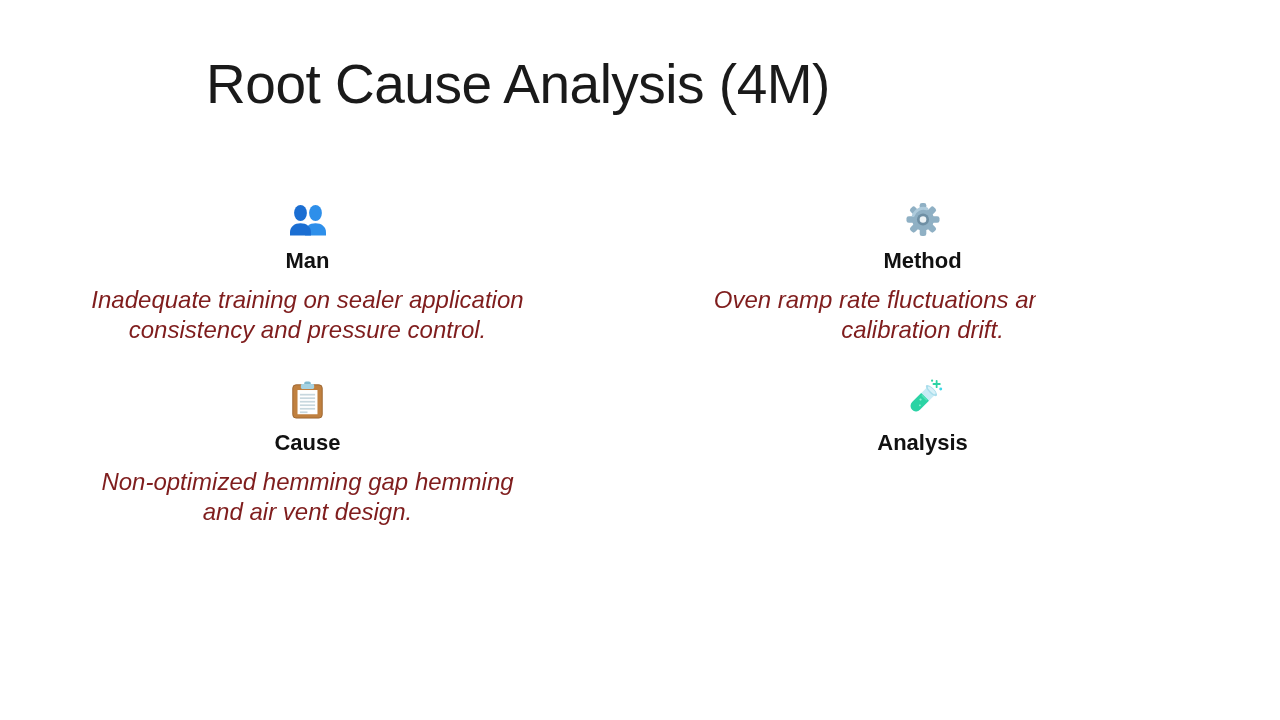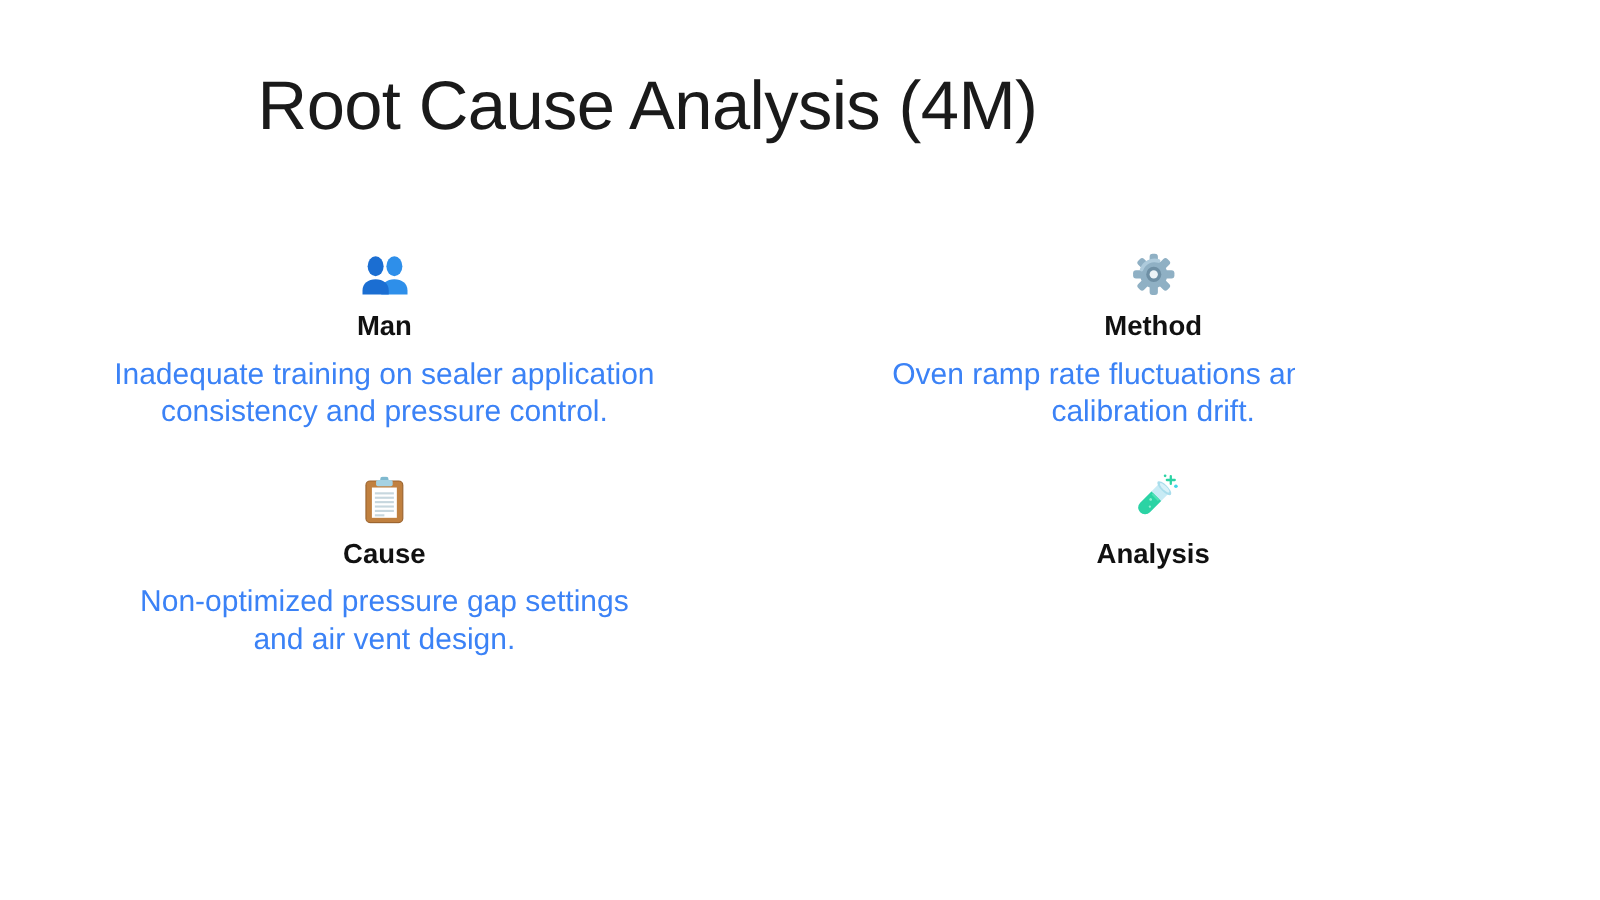--- a/index.html
+++ b/index.html
@@ -52,22 +52,23 @@
     font-size: 22px;
     line-height: 28px;
     font-weight: 700;
     color: #111111;
   }
   .desc {
     margin: 10px 0 0 0;
     font-size: 24px;
     line-height: 30px;
     font-weight: 400;
-    color: #3b82f6;
+    color: #7f1d1d;
     white-space: pre-line;
+    font-style: italic;
   }
 </style>
 </head>
 <body>
 
 <div class="slide">
 
   <h1 class="title">Root Cause Analysis (4M)</h1>
 
   <div class="grid">
@@ -118,21 +119,21 @@
             <rect x="9" y="20.9" width="16" height="1.8"></rect>
             <rect x="9" y="24.6" width="16" height="1.8"></rect>
             <rect x="9" y="28.3" width="16" height="1.8"></rect>
             <rect x="9" y="32" width="8" height="1.8"></rect>
           </g>
           <rect x="13.5" y="0.5" width="7" height="4.5" rx="2" fill="#7fb9cf"></rect>
           <rect x="10" y="3.2" width="14" height="5.2" rx="1.5" fill="#a5d2e2"></rect>
         </svg>
       </div>
       <h2 class="label">Cause</h2>
-      <p class="desc">Non-optimized pressure gap settings
+      <p class="desc">Non-optimized hemming gap hemming
 and air vent design.</p>
     </section>
 
     <section class="cell">
       <div class="icon-wrap">
         <svg width="42" height="40" viewBox="0 0 44 44" aria-hidden="true">
           <g transform="rotate(45 20 24)">
             <path d="M14 8 h12 v24 a6 6 0 0 1 -12 0 z" fill="#c8ebf5"></path>
             <path d="M14 18 h12 v14 a6 6 0 0 1 -12 0 z" fill="#2bd3a4"></path>
             <path d="M16 18 h8 v2 h-8 z" fill="#4fe0b6"></path>

